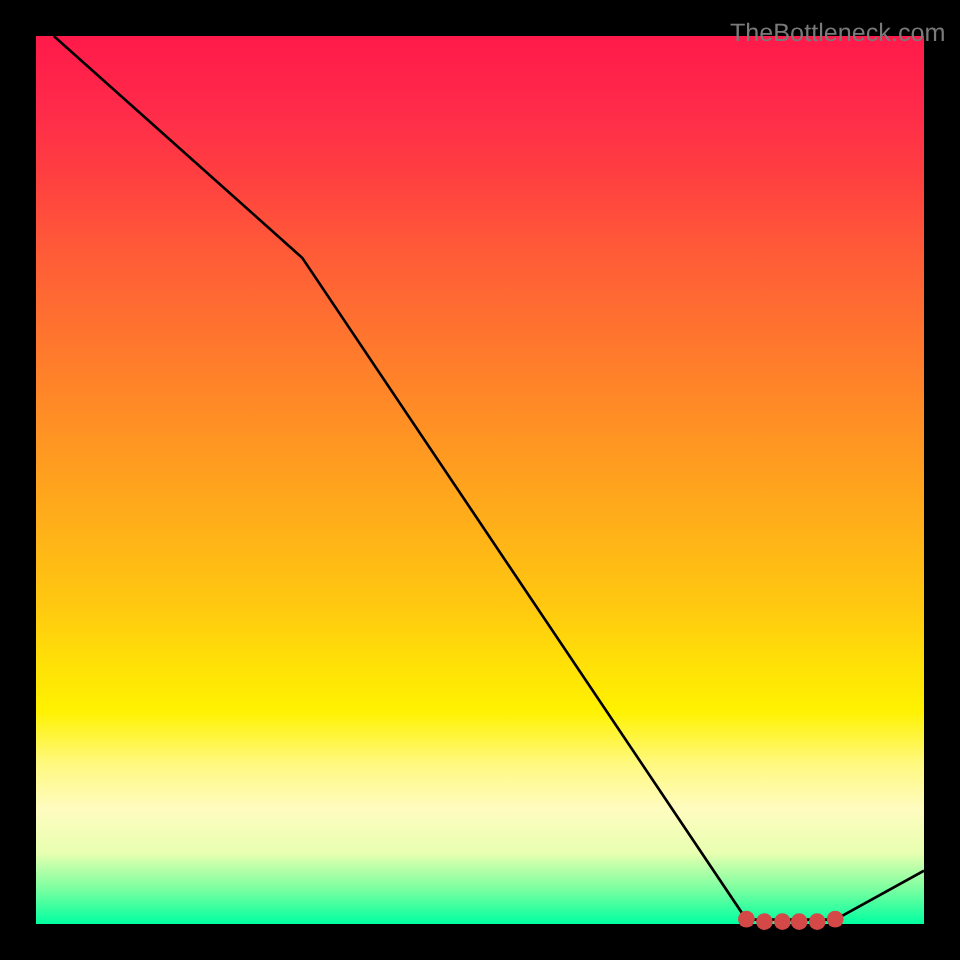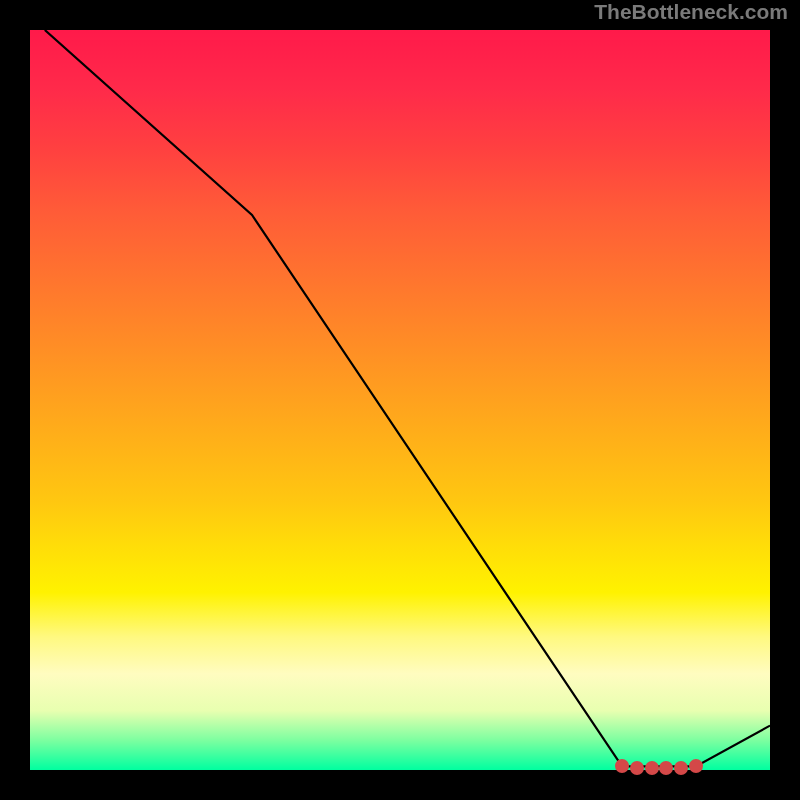--- a/index.html
+++ b/index.html
@@ -6,25 +6,25 @@
   body {
     width: 800px;
     height: 800px;
     background: #000;
     font-family: Arial, sans-serif;
     position: relative;
     overflow: hidden;
   }
   .watermark {
     position: absolute;
-    top: 0;
+    top: 16px;
     right: 12px;
     color: #7a7a7a;
     font-size: 21px;
-    font-weight: 700;
+    font-weight: 400;
     z-index: 10;
   }
   .plot-area {
     position: absolute;
     top: 30px;
     left: 30px;
     width: 740px;
     height: 740px;
     background: linear-gradient(to bottom,
       #ff1a4a 0%,

